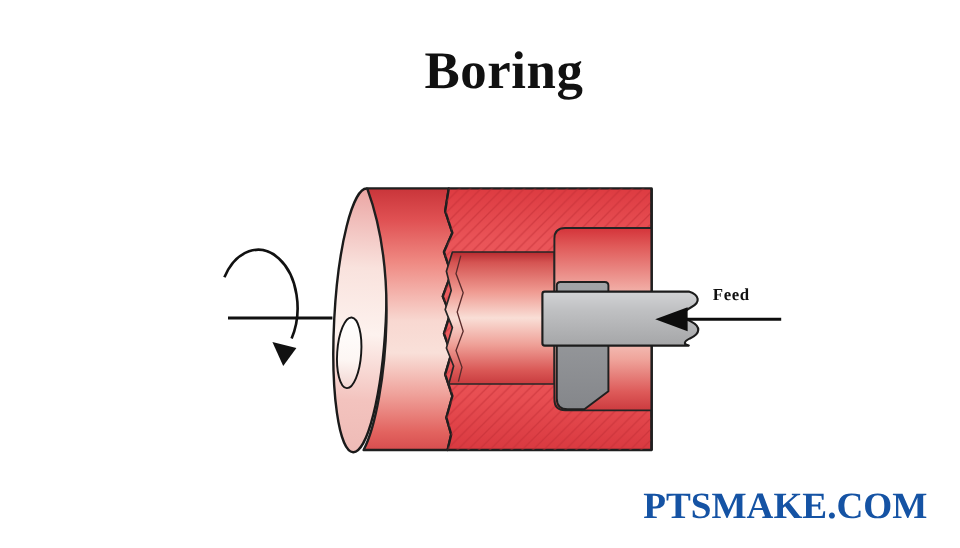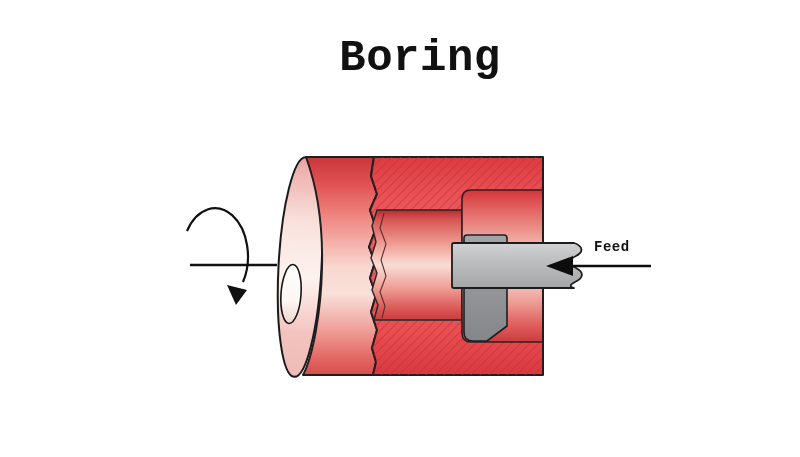--- a/index.html
+++ b/index.html
@@ -4,21 +4,21 @@
 <style>
   :root{
     --outline:#1a1a1a;
     --watermark-blue:#1553a4;
     --ink:#111111;
     --bg:#ffffff;
   }
   html,body{margin:0;padding:0;background:#888;}
   .stage{
     position:relative;width:800px;height:457px;background:var(--bg);
-    overflow:hidden;font-family:Liberation Mono, monospace;
+    overflow:hidden;font-family:Liberation Serif, serif;
   }
   .stage svg{position:absolute;left:0;top:0;}
   .title{
     position:absolute;left:0;top:33px;width:840px;text-align:center;
     font-size:44px;font-weight:bold;color:var(--ink);letter-spacing:0.5px;
   }
   .feed-label{
     position:absolute;left:594px;top:239px;font-size:14px;font-weight:bold;
     color:var(--ink);letter-spacing:0.5px;
   }
@@ -137,14 +137,15 @@
              L 454 288 Q 452 288 452 286 Z" fill="url(#gradBar)" stroke="#1c1c1c" stroke-width="1.8" stroke-linejoin="round"></path>
 
     <g>
       <line x1="651" y1="266" x2="571" y2="266" stroke="#0d0d0d" stroke-width="2.6"></line>
       <polygon points="546,266 573,256 573,276" fill="#0d0d0d"></polygon>
     </g>
   </svg>
 
   <div class="feed-label">Feed</div>
 
+  <div class="watermark">PTSMAKE.COM</div>
 
 </div>
 
 </body></html>

